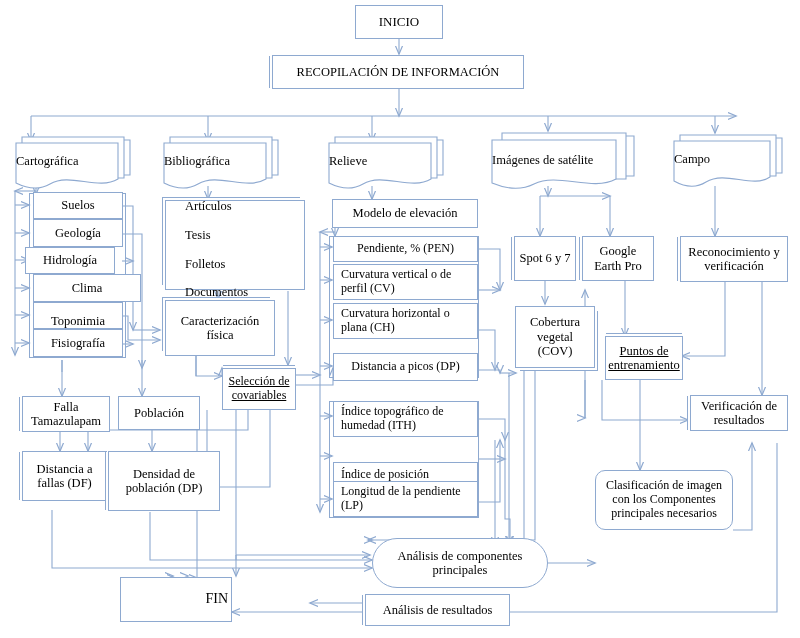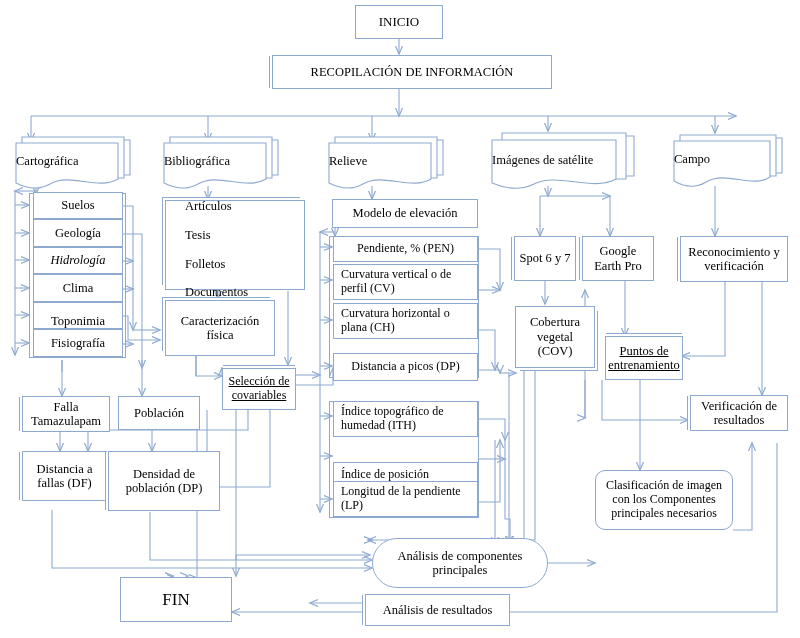--- a/index.html
+++ b/index.html
@@ -176,21 +176,21 @@
     <g fill="none" stroke="#8EA9D0" stroke-width="1.1" marker-end="url(#ar)">
       <path d="M188,576 L188,576"></path>
       <path d="M173,576 L173,576"></path>
     </g>
   </svg>
 
   <div class="node" style="left:355px;top:5px;width:88px;height:34px;font-size:13px;">
     <span>INICIO</span>
   </div>
 
-  <div class="node shadow-l" style="left:272px;top:55px;width:280px;height:34px;font-size:12.5px;">
+  <div class="node shadow-l" style="left:272px;top:55px;width:252px;height:34px;font-size:12.5px;">
     <span>RECOPILACIÓN DE INFORMACIÓN</span>
   </div>
 
   <div class="docstack" style="left:12px;top:134px;width:122px;height:58px;">
     <svg width="122" height="58" viewBox="0 0 122 58">
       <path d="M16,6 H118 V41 H16 Z" fill="#fff" stroke="#8EA9D0" stroke-width="1.1"></path>
       <path d="M10,3 H112 V44 H10 Z" fill="#fff" stroke="#8EA9D0" stroke-width="1.1"></path>
       <path d="M4,9 H106 V45 C86,57 58,38 38,50 C26,57 14,54 4,49 Z" fill="#fff" stroke="#8EA9D0" stroke-width="1.1"></path>
     </svg>
     <div class="lbl" style="top:20px;left:4px;width:102px;font-size:12.5px;">Cartográfica</div>
@@ -233,24 +233,24 @@
   </div>
 
   <div class="grp" style="left:29px;top:193px;width:97px;height:165px;"></div>
 
   <div class="node" style="left:33px;top:192px;width:90px;height:27px;font-size:12.5px;">
     <span>Suelos</span>
   </div>
   <div class="node" style="left:33px;top:219px;width:90px;height:28px;font-size:12.5px;">
     <span>Geología</span>
   </div>
-  <div class="node" style="left:33px;top:247px;width:90px;height:27px;font-size:12.5px;font-style:italic;">
+  <div class="node" style="left:25px;top:247px;width:90px;height:27px;font-size:12.5px;">
     <span>Hidrología</span>
   </div>
-  <div class="node" style="left:33px;top:274px;width:90px;height:28px;font-size:12.5px;">
+  <div class="node" style="left:33px;top:274px;width:108px;height:28px;font-size:12.5px;">
     <span>Clima</span>
   </div>
   <div class="node" style="left:33px;top:302px;width:90px;height:27px;font-size:12.5px;align-items:flex-end;">
     <span>Toponimia</span>
   </div>
   <div class="node" style="left:33px;top:329px;width:90px;height:28px;font-size:12.5px;">
     <span>Fisiografía</span>
   </div>
 
   <div class="node shadow-tl" style="left:165px;top:200px;width:140px;height:90px;font-size:12.5px;
@@ -342,17 +342,17 @@
   <div class="node shadow-l" style="left:108px;top:451px;width:112px;height:60px;font-size:12.5px;">
     <span>Densidad de población (DP)</span>
   </div>
 
   <div class="node stadium" style="left:372px;top:538px;width:176px;height:50px;font-size:12.5px;">
     <span>Análisis de componentes principales</span>
   </div>
   <div class="node shadow-l" style="left:365px;top:594px;width:145px;height:32px;font-size:12.5px;">
     <span>Análisis de resultados</span>
   </div>
-  <div class="node" style="left:120px;top:577px;width:112px;height:45px;font-size:17px;">
+  <div class="node" style="left:120px;top:577px;width:112px;height:45px;font-size:14px;justify-content:flex-end;">
     <span>FIN</span>
   </div>
 
 </div>
 
 </body></html>

